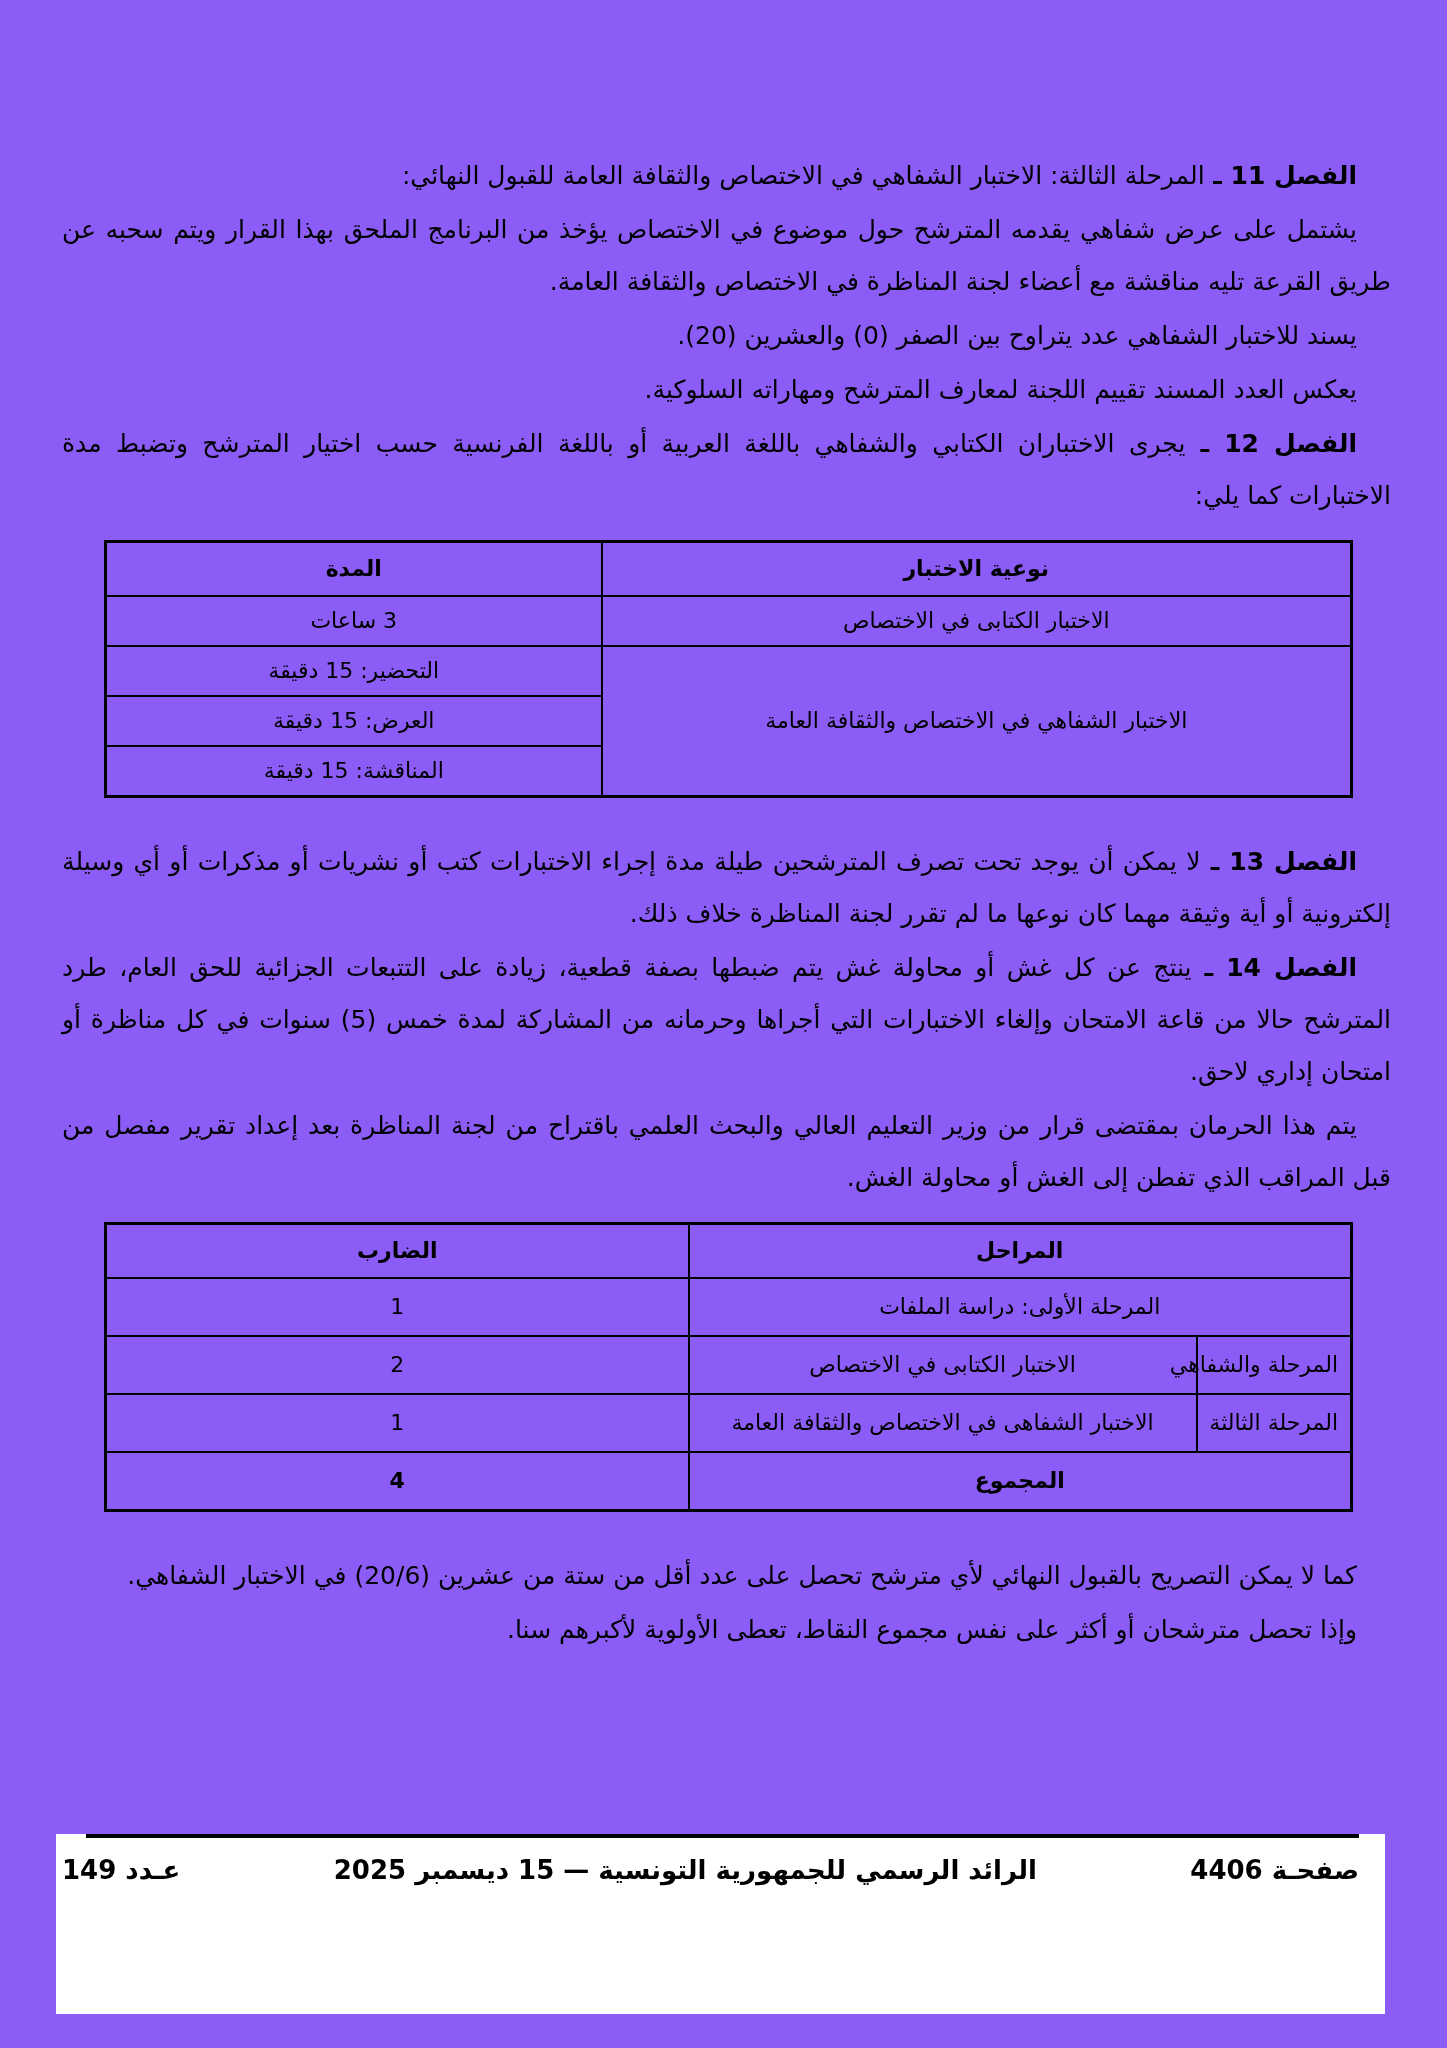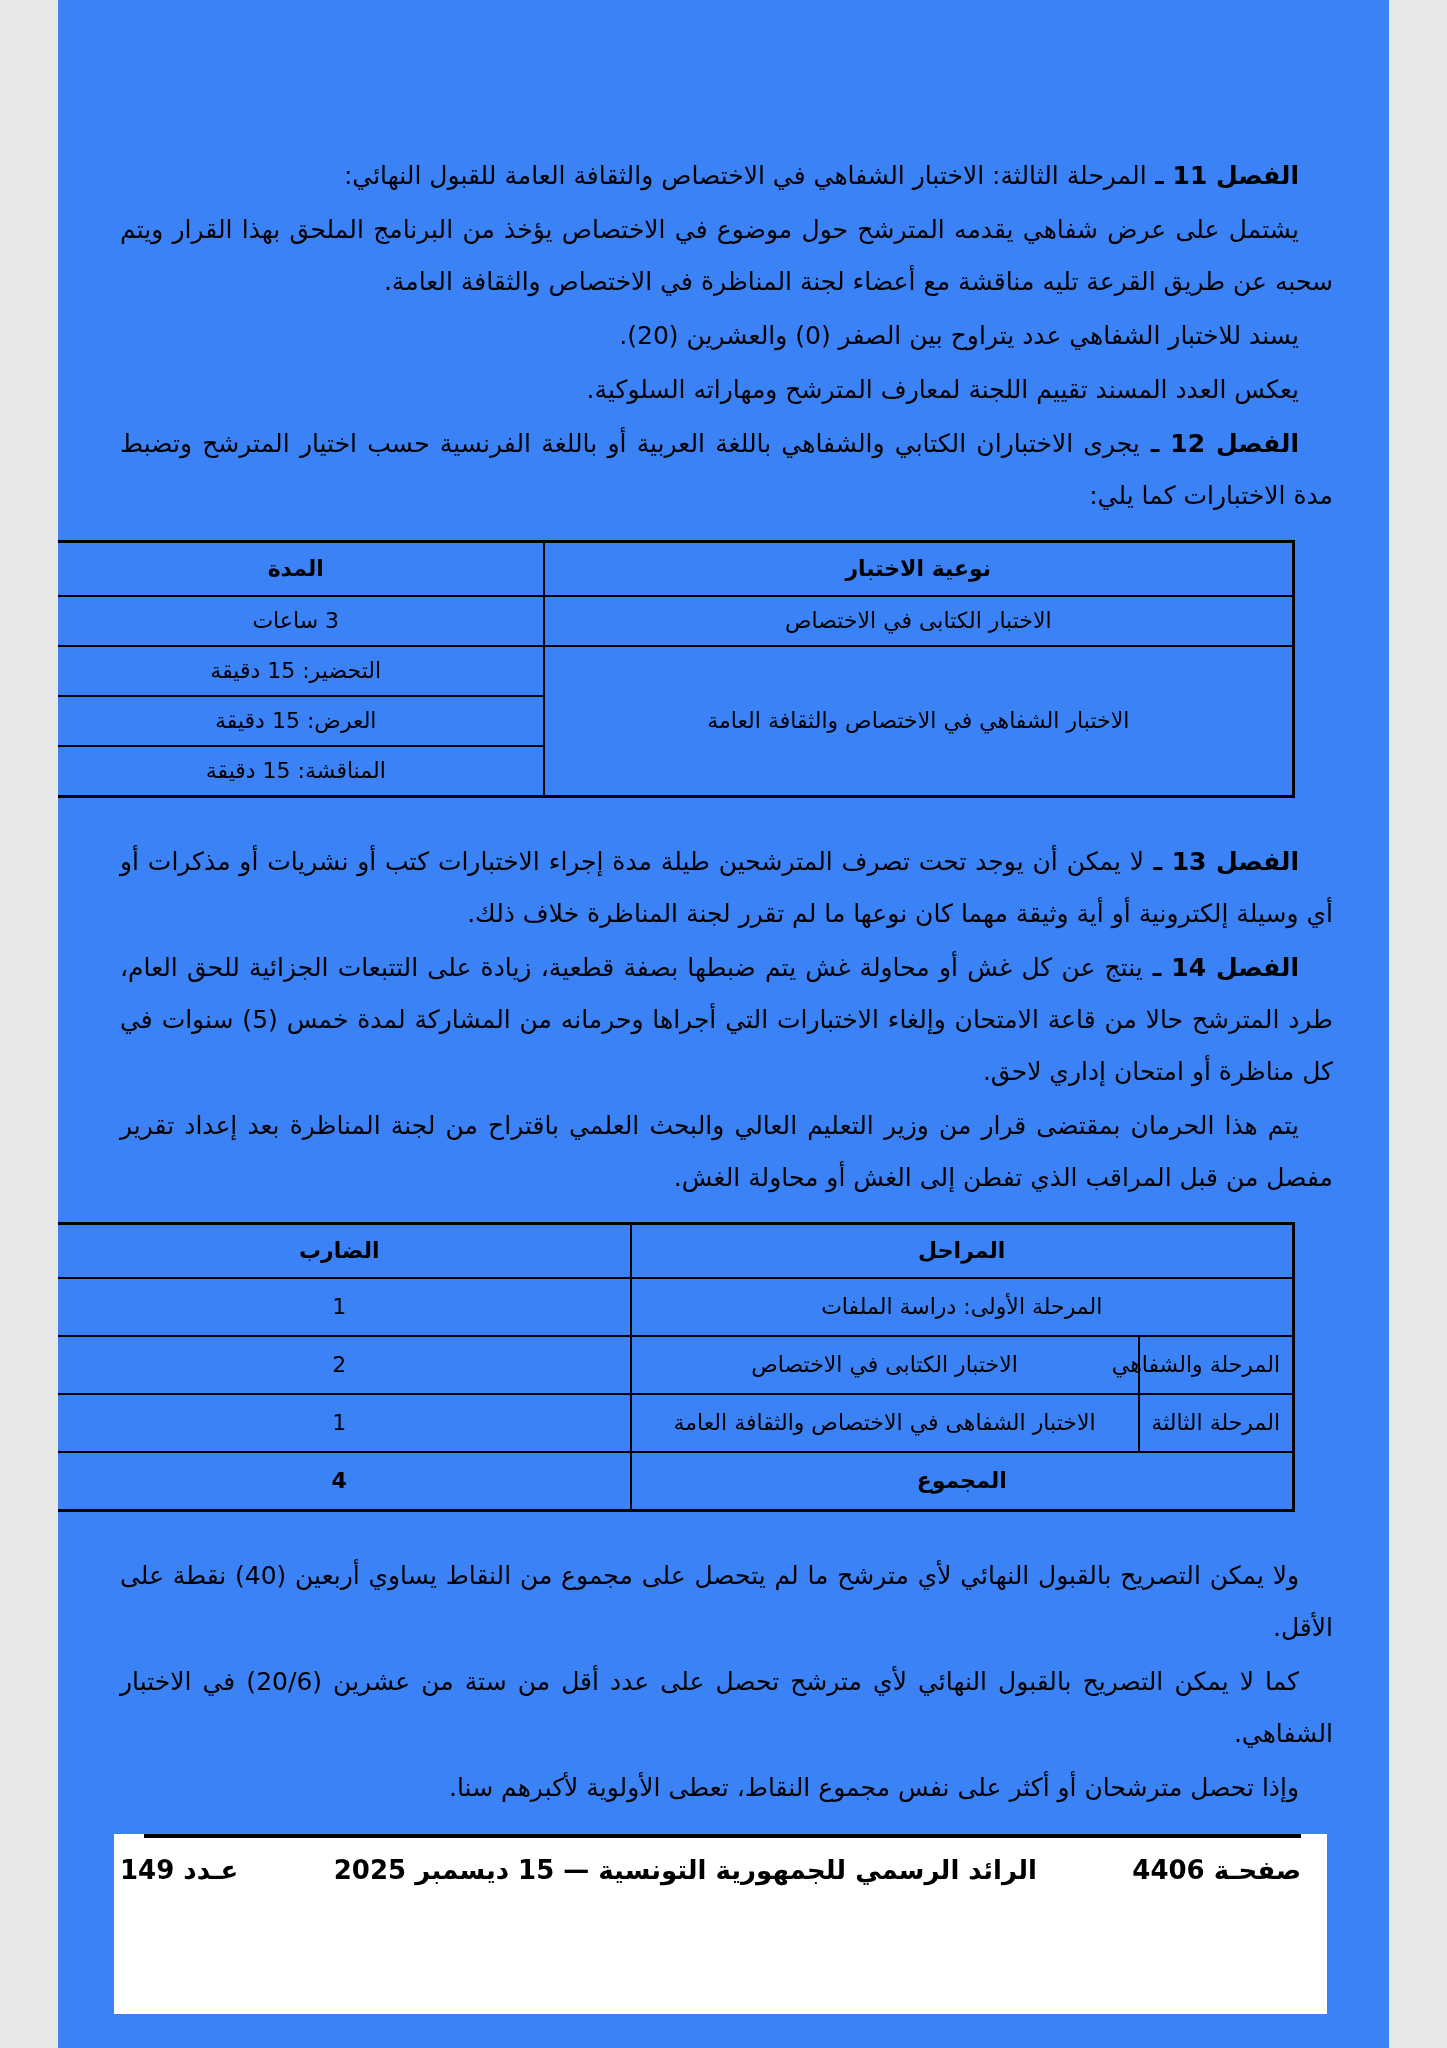--- a/index.html
+++ b/index.html
@@ -1,17 +1,17 @@
 <!DOCTYPE html>
 <html lang="ar"><head>
 <meta charset="utf-8">
 <style>
   html,body{margin:0;padding:0;background:#e8e8e8;}
   .page{
-    width:1331px;height:2048px;margin:0 auto;background:#3b82f6;
+    width:1447px;height:2048px;margin:0 auto;background:#8b5cf6;
     position:relative;overflow:hidden;direction:rtl;color:#000;
     font-family:"DejaVu Sans", sans-serif;
   }
   .content{padding:150px 56px 0 62px;}
   p.para{
     margin:0 0 2px 0;font-size:25px;line-height:52px;
     text-align:justify;text-indent:34px;
   }
   p.para .lead{font-weight:bold;}
   table.doc-table{
@@ -118,21 +118,20 @@
         <td class="center">1</td>
       </tr>
       <tr>
         <td colspan="2" class="center bold">المجموع</td>
         <td class="center bold">4</td>
       </tr>
     </tbody>
       </table>
 
     <div>
-        <p class="para"><span>ولا يمكن التصريح بالقبول النهائي لأي مترشح ما لم يتحصل على مجموع من النقاط يساوي أربعين (40) نقطة على الأقل.</span></p>
         <p class="para"><span>كما لا يمكن التصريح بالقبول النهائي لأي مترشح تحصل على عدد أقل من ستة من عشرين (20/6) في الاختبار الشفاهي.</span></p>
         <p class="para"><span>وإذا تحصل مترشحان أو أكثر على نفس مجموع النقاط، تعطى الأولوية لأكبرهم سنا.</span></p>
       </div>
 
   </div>
 
   <div class="footer">
     <div class="footer-rule"></div>
     <div class="footer-row">
       <span class="footer-page">صفحـة 4406</span>

